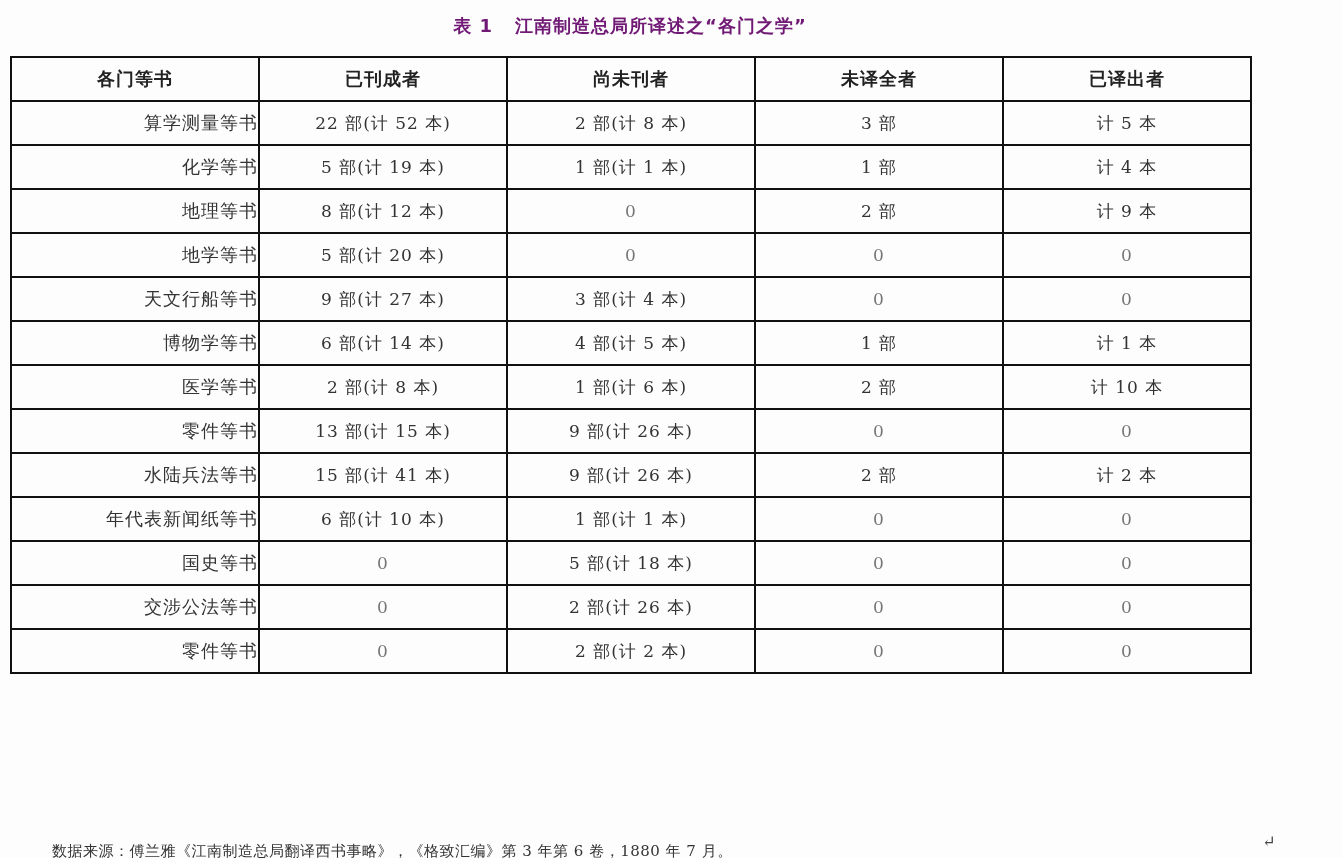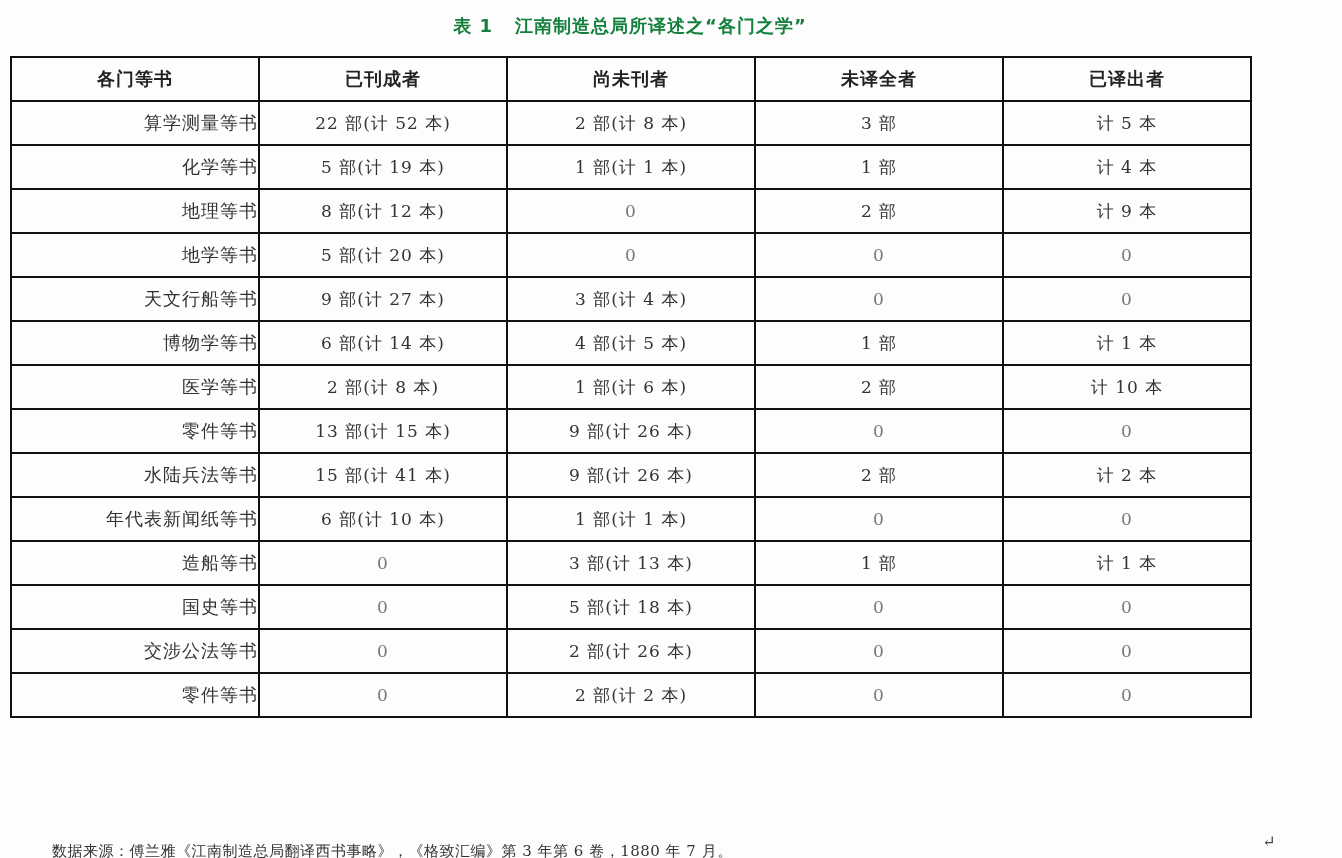--- a/index.html
+++ b/index.html
@@ -17,21 +17,21 @@
     }
     .caption {
       position: absolute;
       top: 14px;
       left: 0;
       width: 1260px;
       text-align: center;
       font-family: "DejaVu Sans", "Liberation Sans", sans-serif;
       font-weight: bold;
       font-size: 18px;
-      color: #15803d;
+      color: #701a75;
       letter-spacing: 1px;
     }
     .caption .num {
       margin-right: 22px;
     }
     table.data {
       position: absolute;
       top: 56px;
       left: 10px;
       width: 1240px;
@@ -175,27 +175,20 @@
       <td>计 2 本</td>
     </tr>
     <tr>
       <td class="cat">年代表新闻纸等书</td>
       <td>6 部(计 10 本)</td>
       <td>1 部(计 1 本)</td>
       <td class="zero">0</td>
       <td class="zero">0</td>
     </tr>
     <tr>
-      <td class="cat">造船等书</td>
-      <td class="zero">0</td>
-      <td>3 部(计 13 本)</td>
-      <td>1 部</td>
-      <td>计 1 本</td>
-    </tr>
-    <tr>
       <td class="cat">国史等书</td>
       <td class="zero">0</td>
       <td>5 部(计 18 本)</td>
       <td class="zero">0</td>
       <td class="zero">0</td>
     </tr>
     <tr>
       <td class="cat">交涉公法等书</td>
       <td class="zero">0</td>
       <td>2 部(计 26 本)</td>

